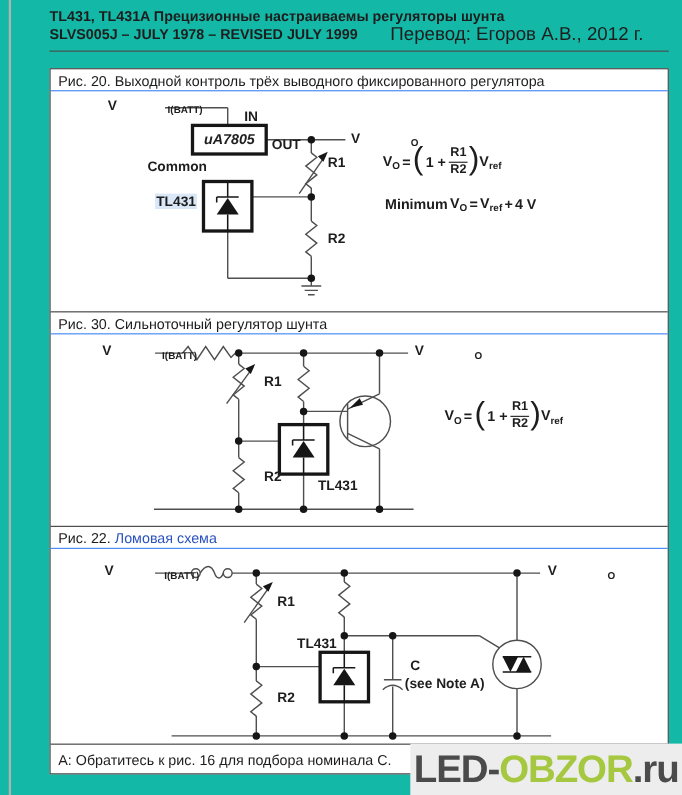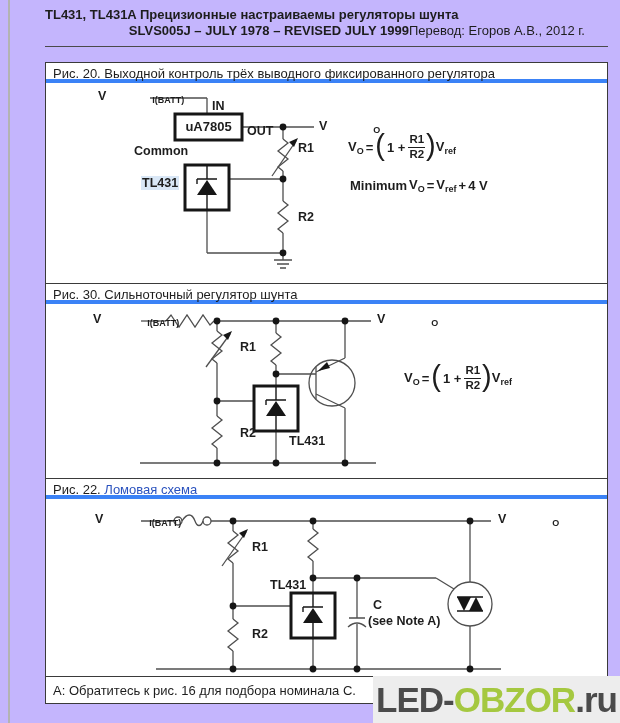--- a/index.html
+++ b/index.html
@@ -1,43 +1,43 @@
 <!DOCTYPE html>
 <html><head>
 <meta charset="utf-8">
 <style>
   * { box-sizing: border-box; }
   body { margin: 0; background: #fff; }
   .page {
     position: relative; width: 620px; height: 723px;
-    background: #c4b5fd; overflow: hidden;
+    background: #14b8a6; overflow: hidden;
     font-family: "Liberation Sans", sans-serif; color: #1d1d1d;
   }
   .scan-strip { position: absolute; left: 8px; top: 0; width: 2px; height: 723px; background: #b3b3b3; }
 
   
   .header { position: absolute; left: 45px; top: 7px; width: 563px; }
   .h1 { font-size: 13px; font-weight: bold; line-height: 16px; white-space: nowrap; }
-  .h2row { display: flex; width: 540px; justify-content: flex-end; }
+  .h2row { display: flex; width: 540px; justify-content: space-between; }
   .h2 { font-size: 13px; font-weight: bold; line-height: 16px; white-space: nowrap; }
-  .htr { font-size: 13px; font-weight: normal; line-height: 16px; white-space: nowrap; }
+  .htr { font-size: 17px; font-weight: normal; line-height: 16px; white-space: nowrap; }
   .header-rule { position: absolute; left: 45px; top: 46px; width: 563px; border-top: 1px solid #4a4a4a; }
 
   
   .frame { position: absolute; left: 45px; top: 62px; width: 563px; height: 642px; border: 1.5px solid #3a3a3a; background: #fff; }
-  .caption-row { height: 20px; border-bottom: 4px solid #3b82f6; font-size: 13px; padding: 3px 0 0 7px; white-space: nowrap; }
+  .caption-row { height: 20px; border-bottom: 1px solid #3b82f6; font-size: 13px; padding: 3px 0 0 7px; white-space: nowrap; }
   .circuit { position: relative; border-bottom: 1px solid #3a3a3a; }
   .c20 { height: 201px; } .c21 { height: 175px; } .c22 { height: 178px; }
   .note-row { height: 26px; font-size: 13px; padding: 6px 0 0 7px; white-space: nowrap; }
   .csvg { position: absolute; left: 0; top: 0; }
 
   .clbl { position: absolute; font-weight: bold; font-size: 12.5px; white-space: nowrap; line-height: 14px; }
   .clbl sub { font-size: 9px; font-weight: bold; vertical-align: -3px; margin-left: 46px; }
   .hl { background: #d9e7f6; padding: 0 1px; }
-  .chiplbl { position: absolute; left: 129px; top: 31px; width: 67px; height: 26px; text-align: center; line-height: 26px; font-weight: bold; font-size: 13px; }
+  .chiplbl { position: absolute; left: 129px; top: 31px; width: 67px; height: 26px; text-align: center; line-height: 26px; font-weight: bold; font-size: 13px; font-style: italic; }
   .link { color: #2a52be; cursor: pointer; }
 
   
   .formula { position: absolute; display: flex; align-items: center; font-weight: bold; font-size: 13px; white-space: nowrap; }
   .formula sub { font-size: 9px; font-weight: bold; vertical-align: -3px; }
   .paren { font-size: 29px; font-weight: normal; line-height: 1; margin-top: -3px; }
   .frac { display: inline-flex; flex-direction: column; align-items: center; font-size: 11.5px; line-height: 1.2; margin: 0 1px; }
   .frac .num { border-bottom: 1.5px solid #1d1d1d; padding: 0 1px; }
   .tok { margin: 0 2px; }
 
@@ -87,21 +87,21 @@
         <g stroke="#161616" stroke-width="3" fill="none">
           <rect x="129" y="31" width="67" height="26"></rect>
           <rect x="139" y="82" width="44" height="45"></rect>
         </g>
         <g>
           <path d="M161,83 V96 M151,96 H171 M151,96 V101 M161,112 V127" stroke="#161616" stroke-width="1.4" fill="none"></path>
           <polygon points="161,97 151,112 171,112" fill="#161616"></polygon>
         </g>
       </svg>
       <div class="clbl" style="left:52px;top:6px"><span>V</span><sub>I(BATT)</sub></div>
-      <div class="clbl" style="left:166px;top:16px">IN</div>
+      <div class="clbl" style="left:176px;top:16px">IN</div>
       <div class="chiplbl">uA7805</div>
       <div class="clbl" style="left:201px;top:41px">OUT</div>
       <div class="clbl" style="left:273px;top:36px"><span>V</span><sub>O</sub></div>
       <div class="clbl" style="left:88px;top:61px">Common</div>
       <div class="clbl hl" style="left:95px;top:93px">TL431</div>
       <div class="clbl" style="left:252px;top:58px">R1</div>
       <div class="clbl" style="left:252px;top:127px">R2</div>
 
       <div class="formula" style="left:302px;top:50px">
         <span><span>V</span><sub>O</sub></span>

